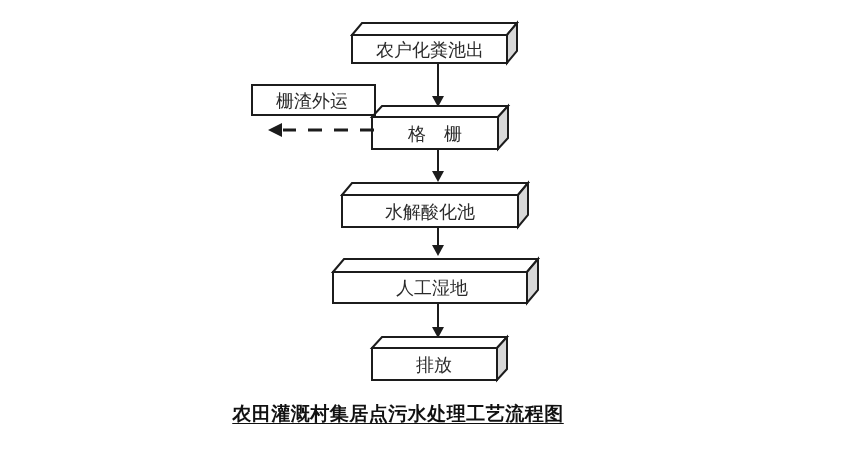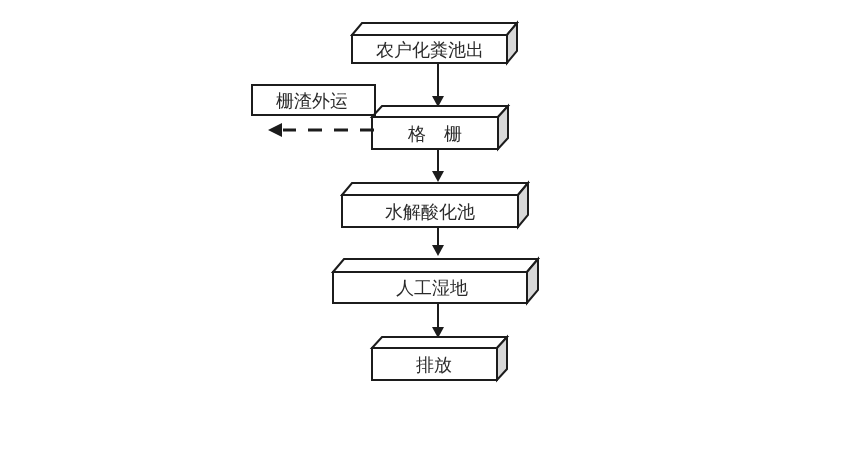--- a/index.html
+++ b/index.html
@@ -151,13 +151,14 @@
     </g>
 
     <g>
       <polygon class="face-top" points="372,348 382,337 507,337 497,348"></polygon>
       <polygon class="face-side" points="497,348 507,337 507,369 497,380"></polygon>
       <rect class="face-front" x="372" y="348" width="125" height="32"></rect>
       <text class="node-label" x="434" y="371">排放</text>
     </g>
   </svg>
 
+  <div class="caption">农田灌溉村集居点污水处理工艺流程图</div>
 </div>
 
 </body></html>

